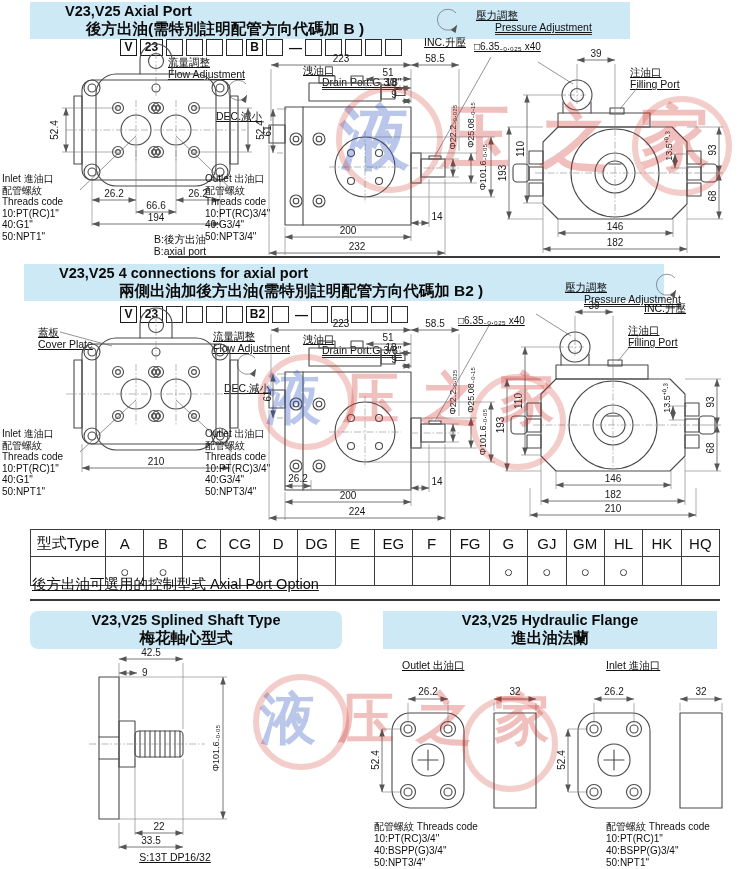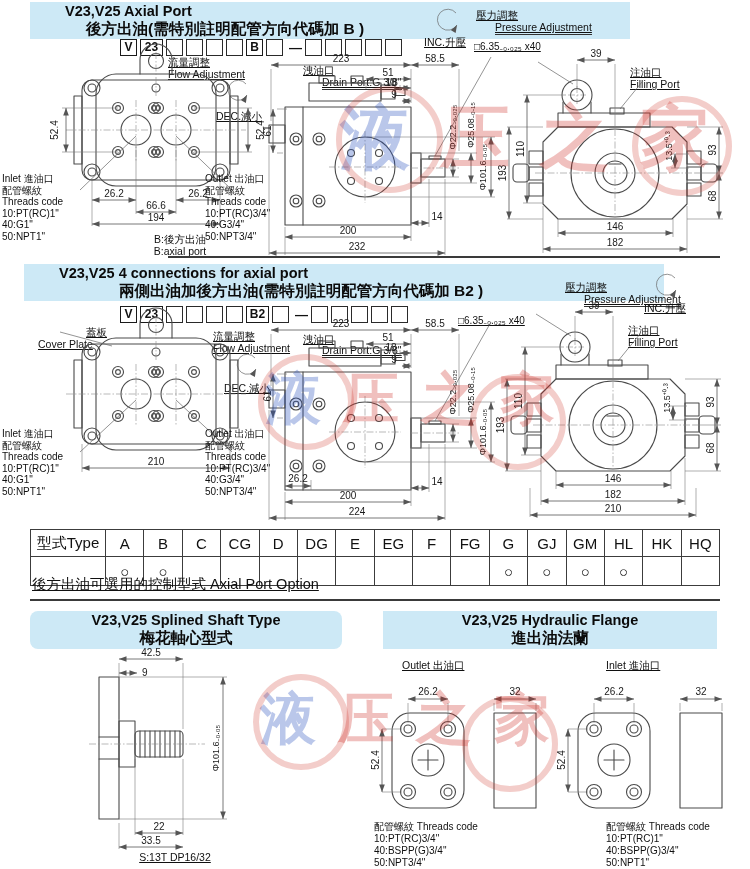--- a/index.html
+++ b/index.html
@@ -262,21 +262,21 @@
 <div class="sec" id="sec2">
   <div class="hdr" style="left:24px;top:2px;width:640px;height:37px;">
     <div class="l1" style="padding-left:35px;">V23,V25 4 connections for axial port</div>
     <div class="l2" style="padding-left:95px;">兩側出油加後方出油(需特別註明配管方向代碼加 B2 )</div>
   </div>
 
   <div class="coderow" style="left:120px;top:43px;">
     <span class="cbox">V</span><span class="cbox w">23</span><span class="cbox e"></span><span class="cbox e"></span><span class="cbox e"></span><span class="cbox e"></span><span class="cbox w">B2</span><span class="cbox e"></span><span class="cdash">—</span><span class="cbox e"></span><span class="cbox e"></span><span class="cbox e"></span><span class="cbox e"></span><span class="cbox e"></span>
   </div>
 
-  <span class="lb" style="left:38px;top:64px;margin-left:48px;">蓋板</span>
+  <span class="lb" style="left:38px;top:64px;">蓋板</span>
   <span class="lb" style="left:38px;top:76px;">Cover Plate</span>
   <span class="lb" style="left:213px;top:68px;">流量調整</span>
   <span class="lb" style="left:213px;top:80px;">Flow Adjustment</span>
   <svg style="left:231px;top:92px;" width="30" height="26" viewBox="0 0 30 26">
     <path class="ld" d="M24,4 A10,10 0 1 0 25,15" marker-end="url(#ar)"></path>
   </svg>
   <span class="lb" style="left:224px;top:120px;">DEC.減小</span>
 
   <span class="lb" style="left:565px;top:19px;">壓力調整</span>
   <span class="lb un" style="left:565px;top:31px;">Pressure Adjustment</span>

